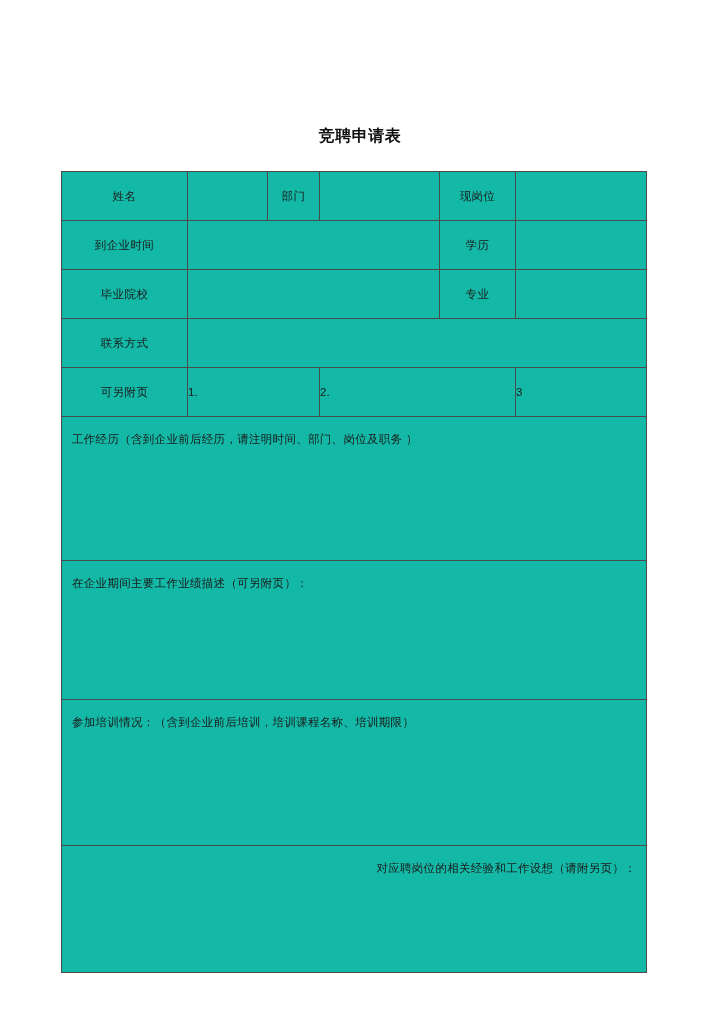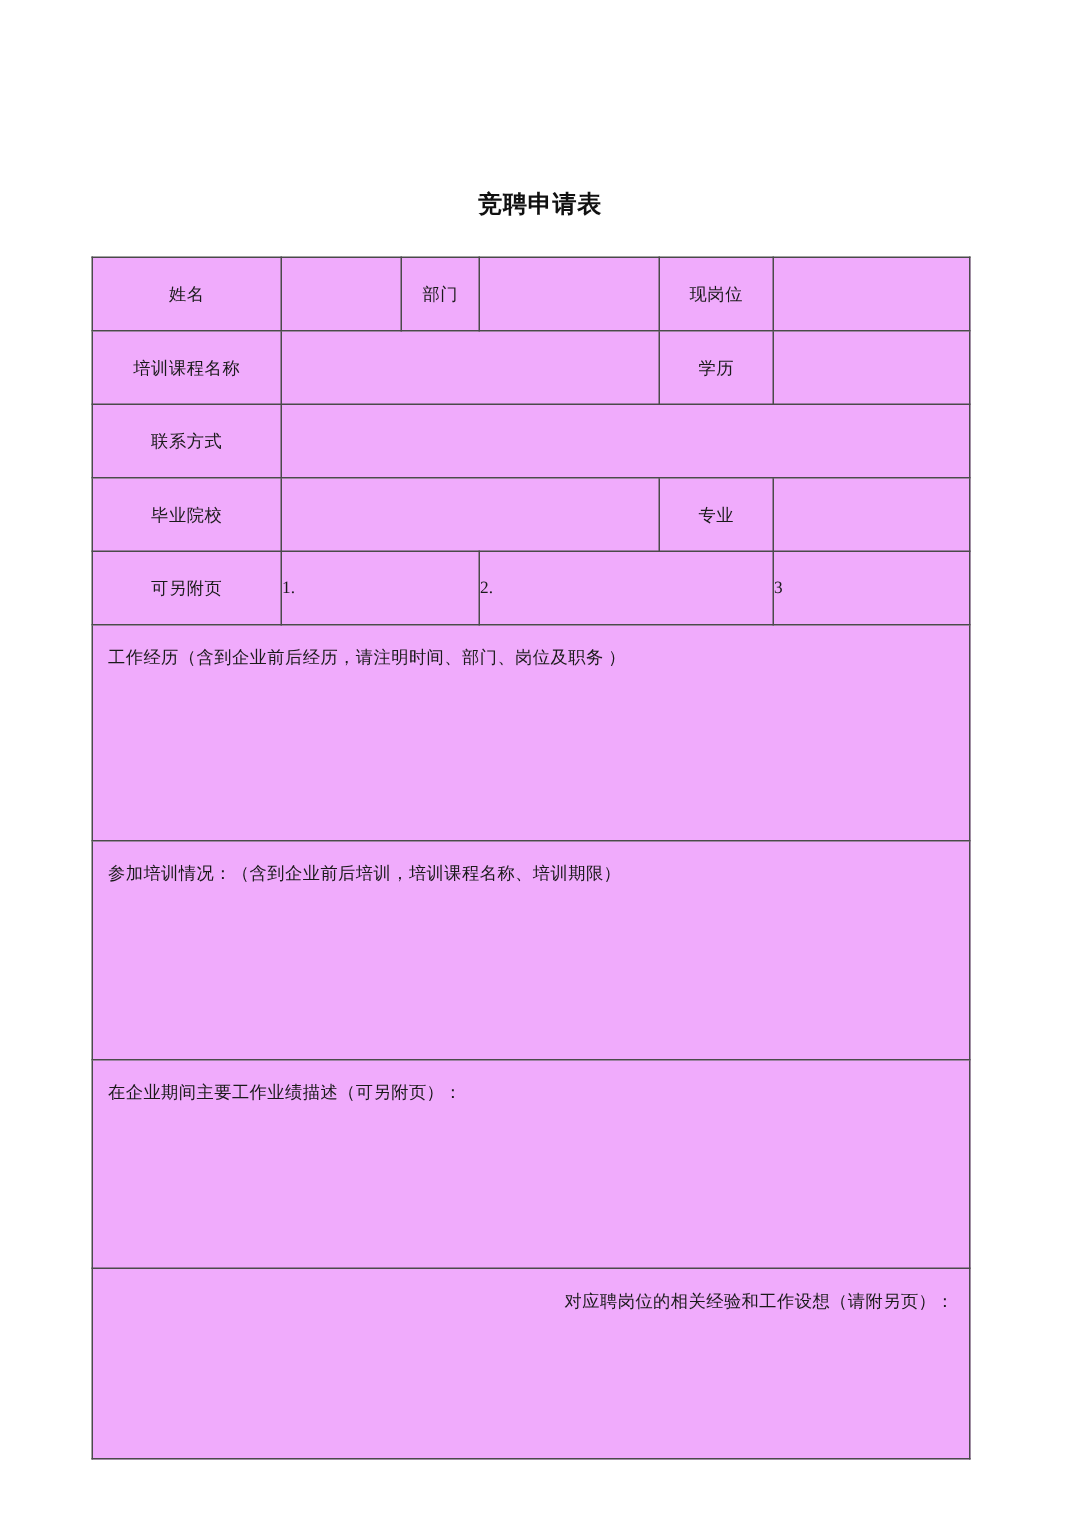--- a/index.html
+++ b/index.html
@@ -15,21 +15,20 @@
     color: #1a1a1a;
     overflow: hidden;
   }
 
   .page {
     position: absolute;
     left: 0; top: 0;
     width: 720px;
     height: 729px;
     background: #ffffff;
-    font-family: Liberation Serif, serif;
   }
 
   .doc-title {
     position: absolute;
     left: 0;
     top: 126px;
     width: 720px;
     text-align: center;
     font-size: 16px;
     font-weight: bold;
@@ -46,21 +45,21 @@
     border-collapse: collapse;
     table-layout: fixed;
     font-size: 11.5px;
     color: #1a1a1a;
   }
   .form-table td {
     border: 1px solid #4a4a4a;
     padding: 0;
     vertical-align: middle;
     height: 48px;
-    background: #f0abfc;
+    background: #14b8a6;
   }
 
   .lbl {
     text-align: center;
     font-size: 11.5px;
     letter-spacing: 0.4px;
     white-space: nowrap;
   }
   .val {
     text-align: left;
@@ -105,55 +104,55 @@
       <tr>
         <td class="lbl">姓名</td>
         <td class="val"></td>
         <td class="lbl">部门</td>
         <td class="val"></td>
         <td class="lbl">现岗位</td>
         <td class="val"></td>
       </tr>
 
       <tr>
-        <td class="lbl">培训课程名称</td>
+        <td class="lbl">到企业时间</td>
         <td class="val" colspan="3"></td>
         <td class="lbl">学历</td>
         <td class="val"></td>
-      </tr>
-
-      <tr>
-        <td class="lbl">联系方式</td>
-        <td class="val" colspan="5"></td>
       </tr>
 
       <tr>
         <td class="lbl">毕业院校</td>
         <td class="val" colspan="3"></td>
         <td class="lbl">专业</td>
         <td class="val"></td>
+      </tr>
+
+      <tr>
+        <td class="lbl">联系方式</td>
+        <td class="val" colspan="5"></td>
       </tr>
 
       <tr>
         <td class="lbl">可另附页</td>
         <td class="val pos-num" colspan="2">1.</td>
         <td class="val pos-num" colspan="2">2.</td>
         <td class="val pos-num">3</td>
       </tr>
 
       <tr>
         <td class="block block-1" colspan="6">工作经历（含到企业前后经历，请注明时间、部门、岗位及职务 ）</td>
       </tr>
 
       <tr>
-        <td class="block block-2" colspan="6">参加培训情况：（含到企业前后培训，培训课程名称、培训期限）</td>
+        <td class="block block-3" colspan="6">在企业期间主要工作业绩描述（可另附页）：</td>
       </tr>
 
       <tr>
-        <td class="block block-3" colspan="6">在企业期间主要工作业绩描述（可另附页）：</td>
+        <td class="block block-2" colspan="6">参加培训情况：（含到企业前后培训，培训课程名称、培训期限）</td>
       </tr>
 
       <tr>
         <td class="block block-4" colspan="6">对应聘岗位的相关经验和工作设想（请附另页）：</td>
       </tr>
 
     </tbody>
   </table>
 
 </div>

